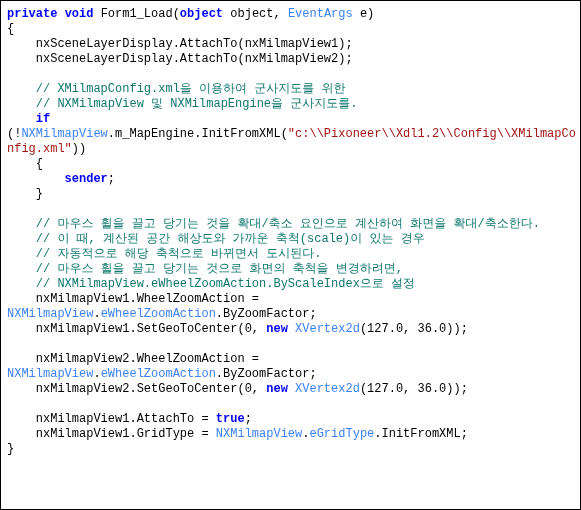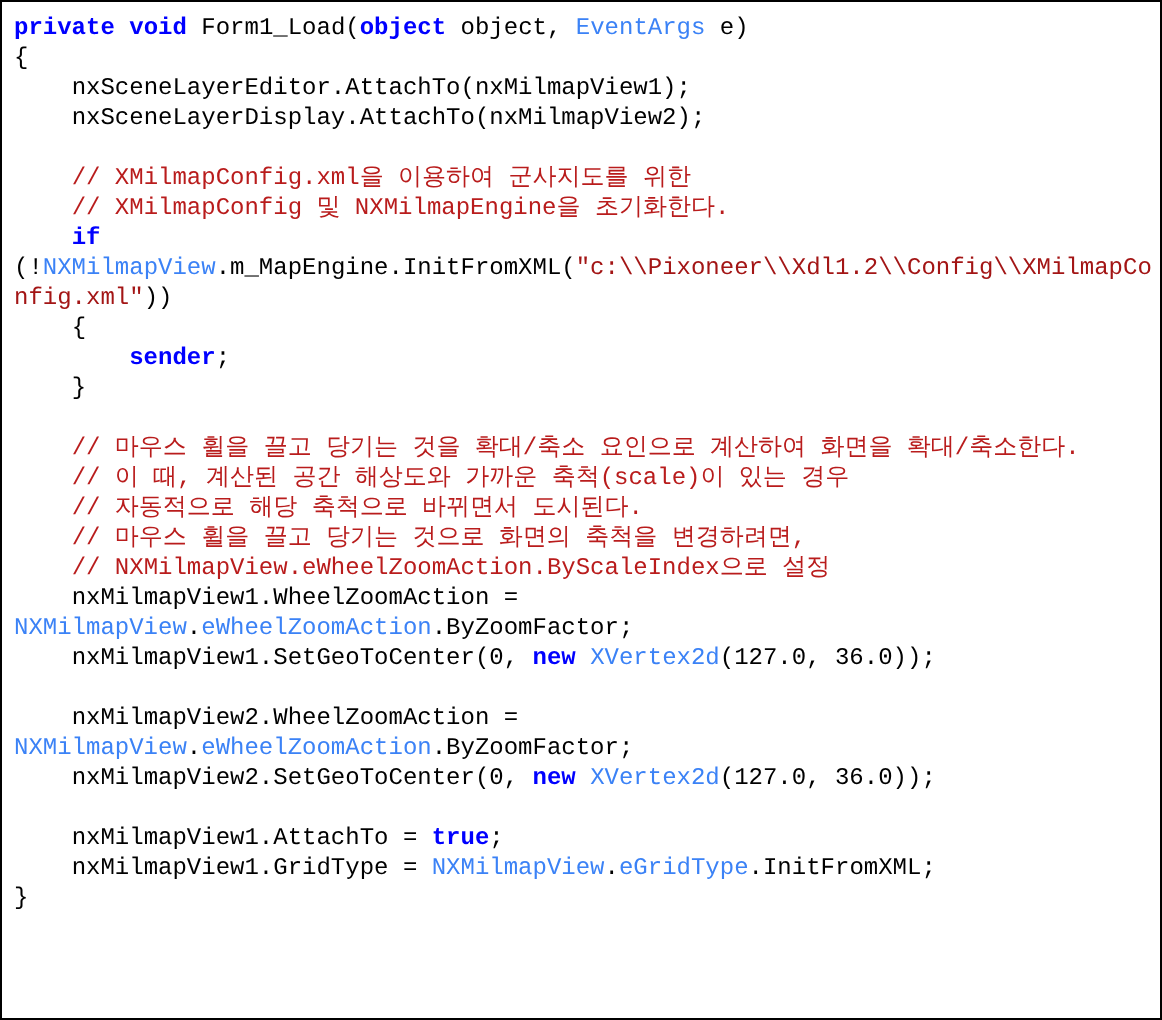--- a/index.html
+++ b/index.html
@@ -20,33 +20,33 @@
     font-family: Consolas, "Courier New", monospace;
     font-size: 12px;
     line-height: 15px;
     white-space: pre-wrap;
     word-break: break-all;
     color: #000;
   }
   .kw   { color: #0000ff; font-weight: bold; }
   .type { color: #3b82f6; }
   .str  { color: #a31515; }
-  .cmt  { color: #b91c1c; margin-top: 20px; }
+  .cmt  { color: #0f766e; margin-top: 20px; }
 </style>
 </head>
 <body>
 
 <div class="frame">
 <pre class="code"><span class="kw">private</span> <span class="kw">void</span> <span>Form1_Load</span><span>(</span><span class="kw">object</span><span> object, </span><span class="type">EventArgs</span><span> e)</span>
 <span>{</span>
-<span>    nxSceneLayerEditor.AttachTo(nxMilmapView1);</span>
+<span>    nxSceneLayerDisplay.AttachTo(nxMilmapView1);</span>
 <span>    nxSceneLayerDisplay.AttachTo(nxMilmapView2);</span>
 <span></span>
 <span class="cmt">    // XMilmapConfig.xml을 이용하여 군사지도를 위한</span>
-<span class="cmt">    // XMilmapConfig 및 NXMilmapEngine을 초기화한다.</span>
+<span class="cmt">    // NXMilmapView 및 NXMilmapEngine을 군사지도를.</span>
 <span>    </span><span class="kw">if</span>
 <span>(!</span><span class="type">NXMilmapView</span><span>.m_MapEngine.InitFromXML(</span><span class="str">"c:\\Pixoneer\\Xdl1.2\\Config\\XMilmapConfig.xml"</span><span>))</span>
 <span>    {</span>
 <span>        </span><span class="kw">sender</span><span>;</span>
 <span>    }</span>
 <span></span>
 <span class="cmt">    // 마우스 휠을 끌고 당기는 것을 확대/축소 요인으로 계산하여 화면을 확대/축소한다.</span>
 <span class="cmt">    // 이 때, 계산된 공간 해상도와 가까운 축척(scale)이 있는 경우</span>
 <span class="cmt">    // 자동적으로 해당 축척으로 바뀌면서 도시된다.</span>
 <span class="cmt">    // 마우스 휠을 끌고 당기는 것으로 화면의 축척을 변경하려면,</span>

